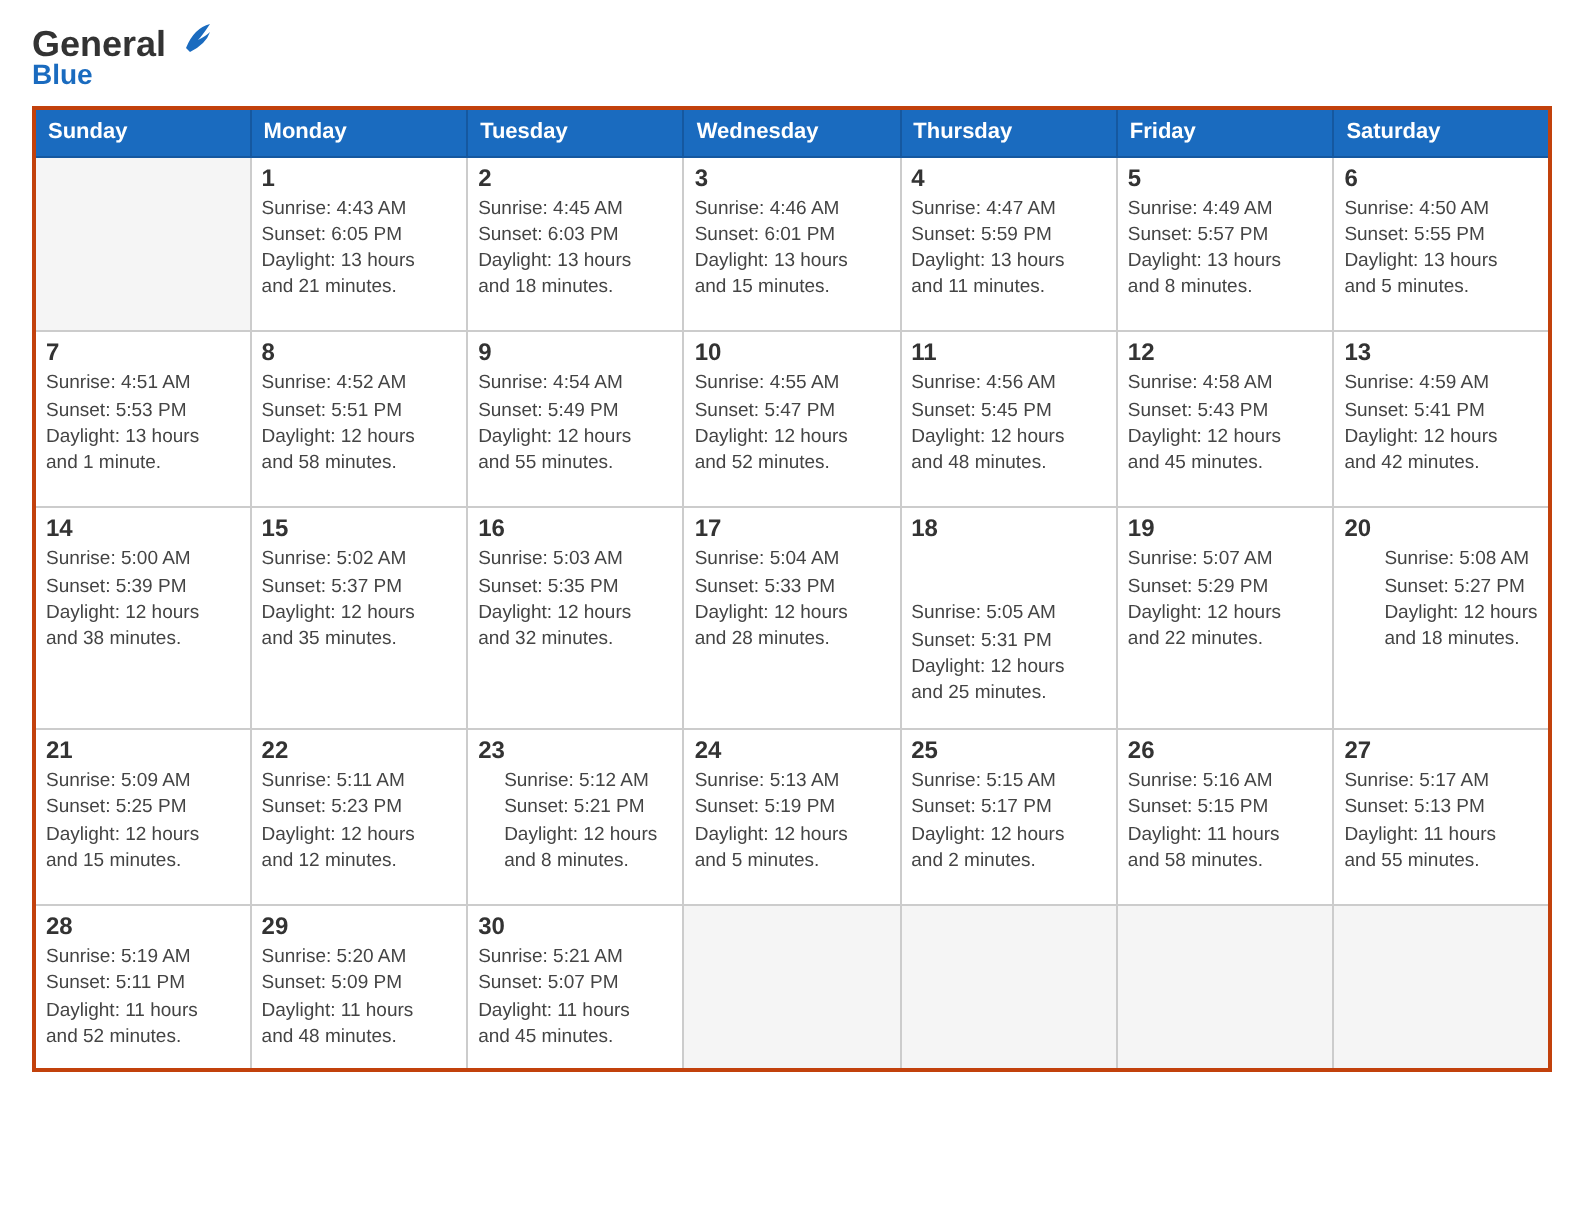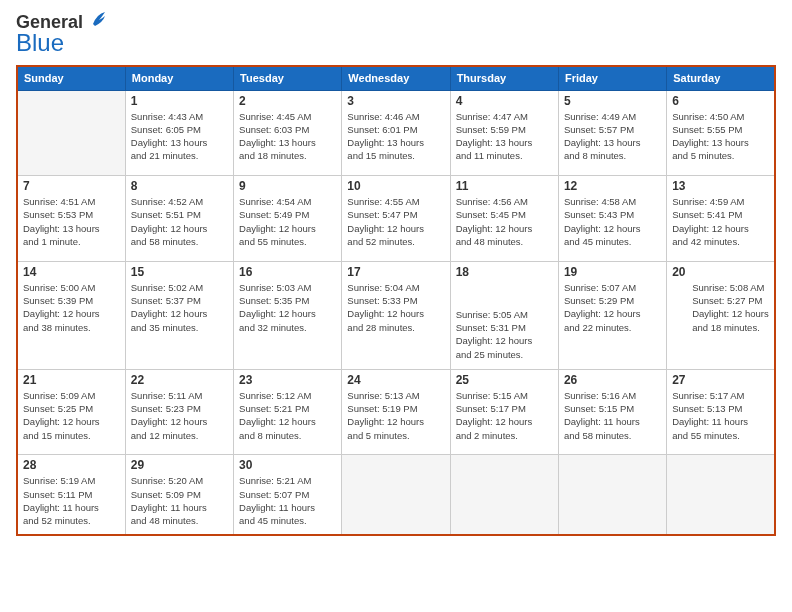--- a/index.html
+++ b/index.html
@@ -91,21 +91,21 @@
 <div class="page">
   <div class="header">
     <div class="logo">
       <div style="display:flex;flex-direction:column;align-items:flex-start;">
         <div style="display:flex;align-items:center;">
           <span style="font-size:18px;font-weight:bold;color:#333;">General</span>
           <svg width="22" height="22" viewBox="0 0 22 22" style="margin-left:2px;margin-top:-4px;">
             <path d="M8 14 Q12 4 20 2 Q16 8 14 10 Q18 8 20 6 Q18 12 10 16 Z" fill="#1a6bbf"></path>
           </svg>
         </div>
-        <span style="font-size:24px;font-weight:normal;color:#1a6bbf;margin-top:-4px;">Blue</span>
+        <span style="font-size:14px;font-weight:bold;color:#1a6bbf;margin-top:-4px;">Blue</span>
       </div>
     </div>
     <div class="title-area">
       <div class="month-title"></div>
       <div class="location"></div>
     </div>
   </div>
 
   <table class="calendar">
     <thead>
@@ -277,21 +277,21 @@
           </td>
           <td>
             <span class="day-number">22</span>
             <div class="day-info" style="white-space: pre-line;">Sunrise: 5:11 AM
 Sunset: 5:23 PM
 Daylight: 12 hours
 and 12 minutes.</div>
           </td>
           <td>
             <span class="day-number">23</span>
-            <div class="day-info" style="white-space: pre-line;">Sunrise: 5:12 AM
+            <div class="day-info" style="white-space: pre-line; margin-left: 13px;">Sunrise: 5:12 AM
 Sunset: 5:21 PM
 Daylight: 12 hours
 and 8 minutes.</div>
           </td>
           <td>
             <span class="day-number">24</span>
             <div class="day-info" style="white-space: pre-line;">Sunrise: 5:13 AM
 Sunset: 5:19 PM
 Daylight: 12 hours
 and 5 minutes.</div>

